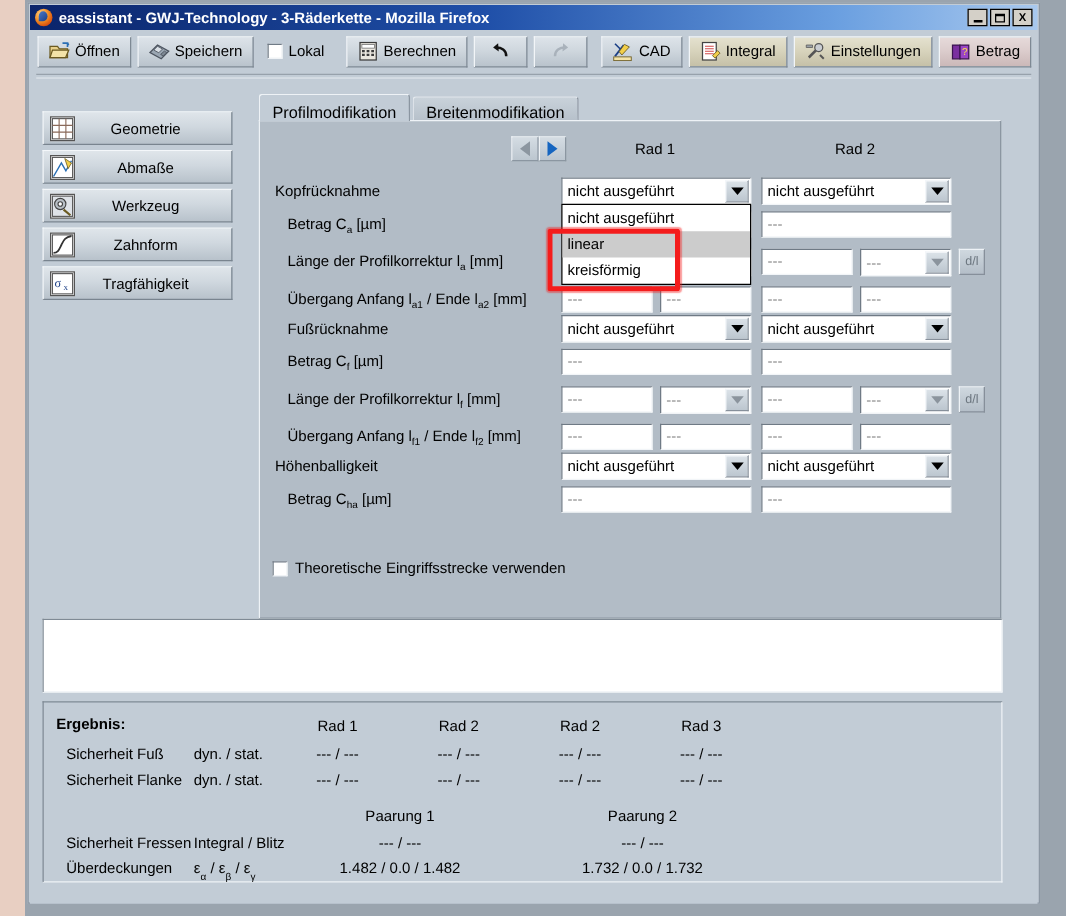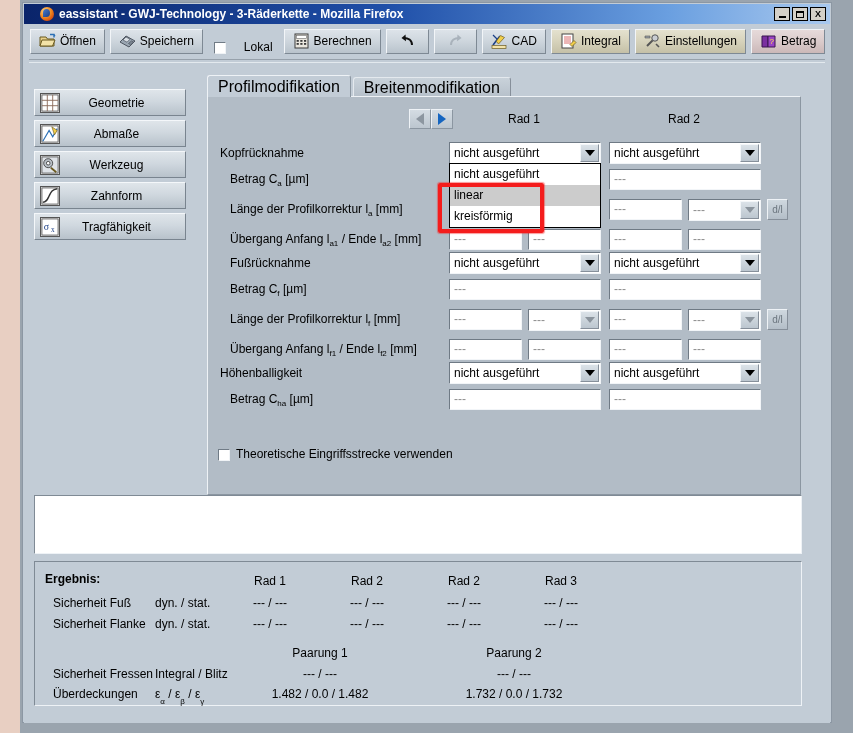--- a/index.html
+++ b/index.html
@@ -23,21 +23,20 @@
     background:#c2ccd6;
     border:1px solid #8c97a3;
     box-sizing:border-box;
   }
   
   .titlebar{
     position:absolute;left:1px;top:1px;width:806px;height:20px;
     background:linear-gradient(to right,#0a246a 0%,#1f4fa8 45%,#6a9fe0 80%,#a8c8ee 100%);
     display:flex;align-items:center;
     box-sizing:border-box;
-    padding-left:12px;
   }
   .ff-icon{
     width:14px;height:14px;margin-left:4px;margin-right:5px;
     border-radius:50%;
     background:radial-gradient(circle at 35% 30%,#ffd27f 0%,#f08a22 45%,#d3450c 80%,#8a2d06 100%);
     flex:0 0 auto;position:relative;
   }
   .ff-icon:after{
     content:"";position:absolute;left:3px;top:2px;width:7px;height:8px;
     border-radius:50% 50% 50% 0;
@@ -70,21 +69,21 @@
     background:linear-gradient(to bottom,#dde3e9 0%,#cfd7de 45%,#b9c3cc 100%);
     border:1px solid;border-color:#f2f5f8 #7e8994 #7e8994 #f2f5f8;
     font-size:12px;color:#000;white-space:nowrap;cursor:default;
     box-sizing:border-box;
   }
   .tb-btn.olive{background:linear-gradient(to bottom,#e4e1cf 0%,#d8d4bd 45%,#c5c0a7 100%);}
   .tb-btn.rose{background:linear-gradient(to bottom,#e6dada 0%,#dccdcd 45%,#cbb8b8 100%);}
   .tb-sep{width:10px;}
   .tb-icon{width:17px;height:16px;flex:0 0 auto;}
   .tb-chk{
-    display:flex;align-items:flex-end;gap:18px;margin-right:5px;
+    display:flex;align-items:center;gap:5px;margin-right:5px;
     padding:0 6px;height:25px;font-size:12px;
   }
   .chkbox{
     width:12px;height:12px;background:#fff;
     border:1px solid;border-color:#707b86 #f0f3f6 #f0f3f6 #707b86;
     box-sizing:border-box;flex:0 0 auto;
   }
   .tb-sunken{
     position:absolute;left:6px;top:56px;width:796px;height:2px;
     border-top:1px solid #97a1ab;border-bottom:1px solid #e3e9ee;
@@ -108,22 +107,22 @@
     width:20px;height:20px;margin-left:5px;flex:0 0 auto;
     background:#fff;border:1px solid #555;box-sizing:border-box;
     display:block;
   }
   .side-lbl{flex:1;text-align:center;font-size:12px;padding-right:12px;}
 
   
   .tabpanel{position:absolute;left:183px;top:12px;width:594px;height:420px;}
   .tabs{position:absolute;left:0;top:0;height:22px;display:flex;}
   .tab{
-    height:22px;padding:0 10px;display:flex;align-items:center;
-    font-size:16px;box-sizing:border-box;cursor:default;
+    height:22px;padding:0 10px;display:flex;align-items:flex-end;
+    font-size:13px;box-sizing:border-box;cursor:default;
     border:1px solid;border-bottom:none;
     border-radius:3px 3px 0 0;
   }
   .tab.active{
     background:#c2ccd6;
     border-color:#eef2f6 #8b96a1 #c2ccd6 #eef2f6;
     z-index:3;position:relative;
   }
   .tab.inactive{
     background:linear-gradient(to bottom,#c9d2da,#b6c0ca);

